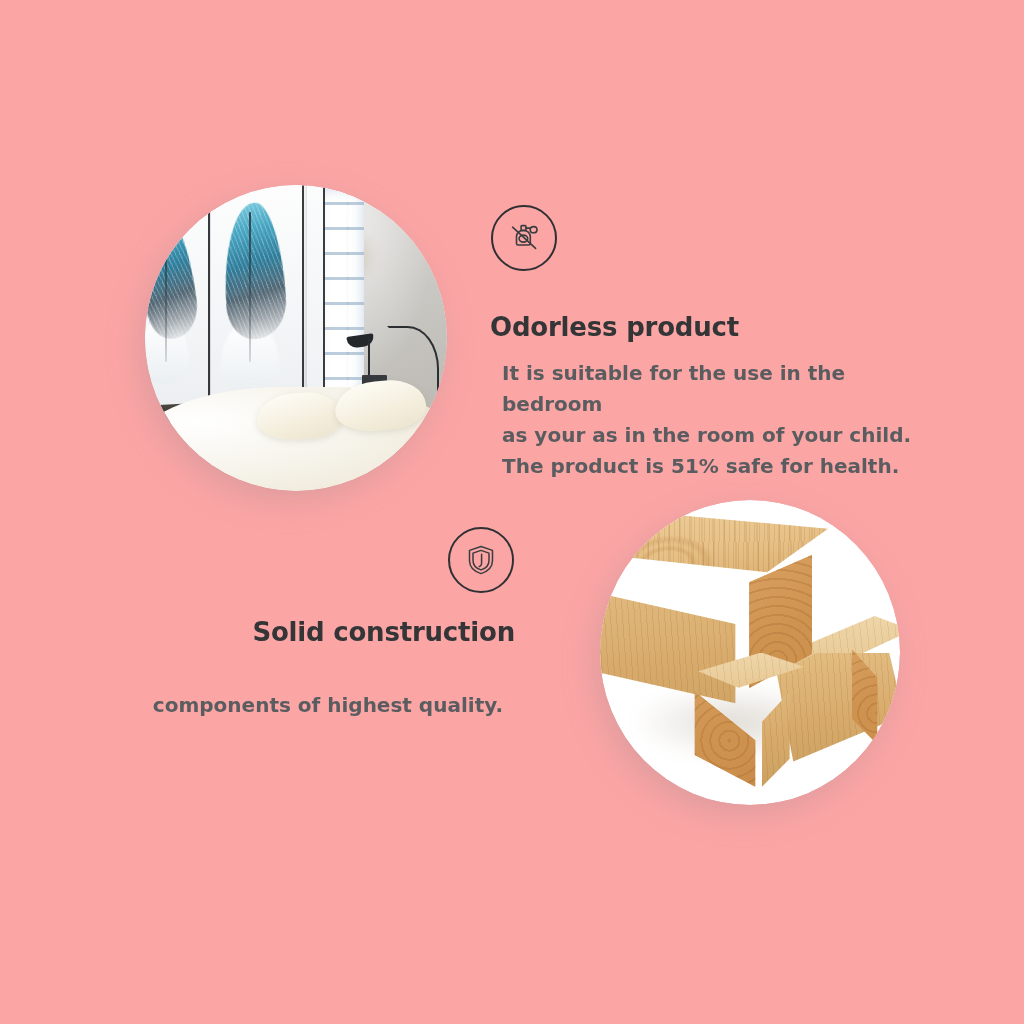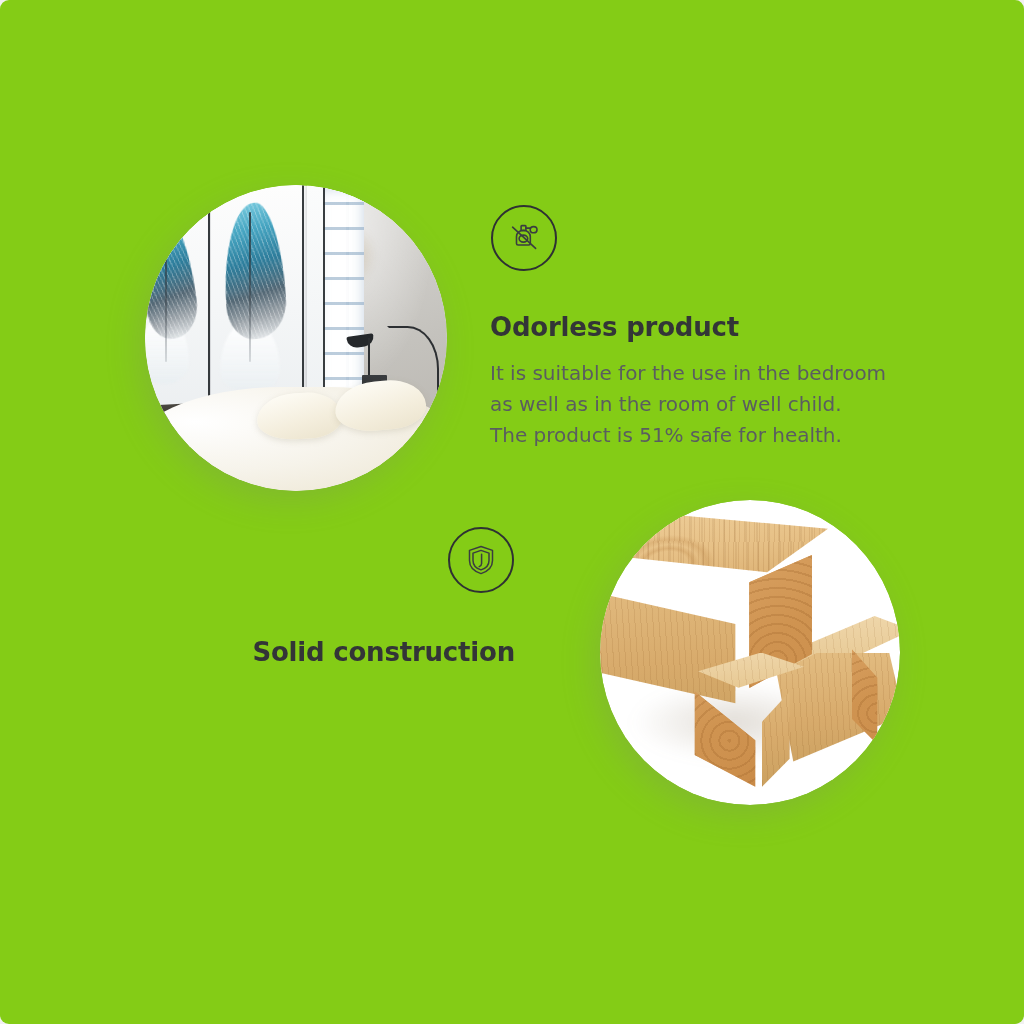--- a/index.html
+++ b/index.html
@@ -13,22 +13,21 @@
     height: 1024px;
     position: relative;
     overflow: hidden;
     font-family: "DejaVu Sans", "Liberation Sans", sans-serif;
     -webkit-font-smoothing: antialiased;
   }
 
   .canvas {
     position: absolute;
     inset: 0;
-    background: #84cc16;
-    border-radius: 9px;
+    background: #fca5a5;
   }
 
   
   .photo-circle {
     position: absolute;
     border-radius: 50%;
     overflow: hidden;
     filter: drop-shadow(-6px 10px 16px rgba(120,125,130,0.22));
   }
   .photo-inner {
@@ -310,22 +309,22 @@
     font-weight: 700;
     color: #333537;
     letter-spacing: -0.2px;
     margin: 0;
     white-space: nowrap;
   }
   .feature-body {
     font-size: 20px;
     line-height: 31px;
     color: #5a5d60;
-    margin: 0;
-    font-weight: 400;
+    margin: 12px;
+    font-weight: 700;
   }
 
   
   #feature-odorless {
     left: 490px;
     top: 205px;
     width: 440px;
     text-align: left;
   }
   #feature-odorless .icon-badge { margin: 0 0 0 1px; }
@@ -333,21 +332,21 @@
   #feature-odorless .feature-body  { margin-top: 16px; }
 
   
   #feature-solid {
     left: 95px;
     top: 527px;
     width: 420px;
     text-align: right;
   }
   #feature-solid .icon-badge { margin-left: auto; margin-right: 1px; }
-  #feature-solid .feature-title { margin-top: 44px; }
+  #feature-solid .feature-title { margin-top: 24px; }
   #feature-solid .feature-body  { margin-top: 12px; }
 </style>
 </head>
 <body>
 
 <div class="canvas">
 
   <div class="photo-circle" id="photo-bedroom">
     <div class="photo-inner">
       <div class="bedroom-scene">
@@ -403,21 +402,21 @@
         </g>
 
         <path d="M8.6 9.2 L31.6 30.4" fill="none" stroke="#3a3d40" stroke-width="1.6" stroke-linecap="round"></path>
       </svg>
     </div>
 
     <h2 class="feature-title">Odorless product</h2>
 
     <p class="feature-body">
       <span>It is suitable for the use in the bedroom</span><br>
-      <span>as well as in the room of well child.</span><br>
+      <span>as your as in the room of your child.</span><br>
       <span>The product is 51% safe for health.</span>
     </p>
   </div>
 
   <div class="feature" id="feature-solid">
 
     <div class="icon-badge">
       <svg width="38" height="38" viewBox="0 0 38 38" aria-hidden="true">
         <g fill="none" stroke="#3a3d40" stroke-width="1.5" stroke-linecap="round" stroke-linejoin="round">
 
@@ -434,20 +433,21 @@
           <path d="M19.6 13.2 L19.6 22.6
                    C19.6 24.2 18.6 25.1 17.2 25.6"></path>
         </g>
       </svg>
     </div>
 
     <h2 class="feature-title">Solid construction</h2>
 
     <p class="feature-body">
       <br>
+      <span>components of highest quality.</span>
     </p>
   </div>
 
   <div class="photo-circle" id="photo-wood">
     <div class="photo-inner">
       <div class="wood-scene">
 
         <div class="wood-shadow"></div>
 
         <div class="beam" id="beam-right-top">

